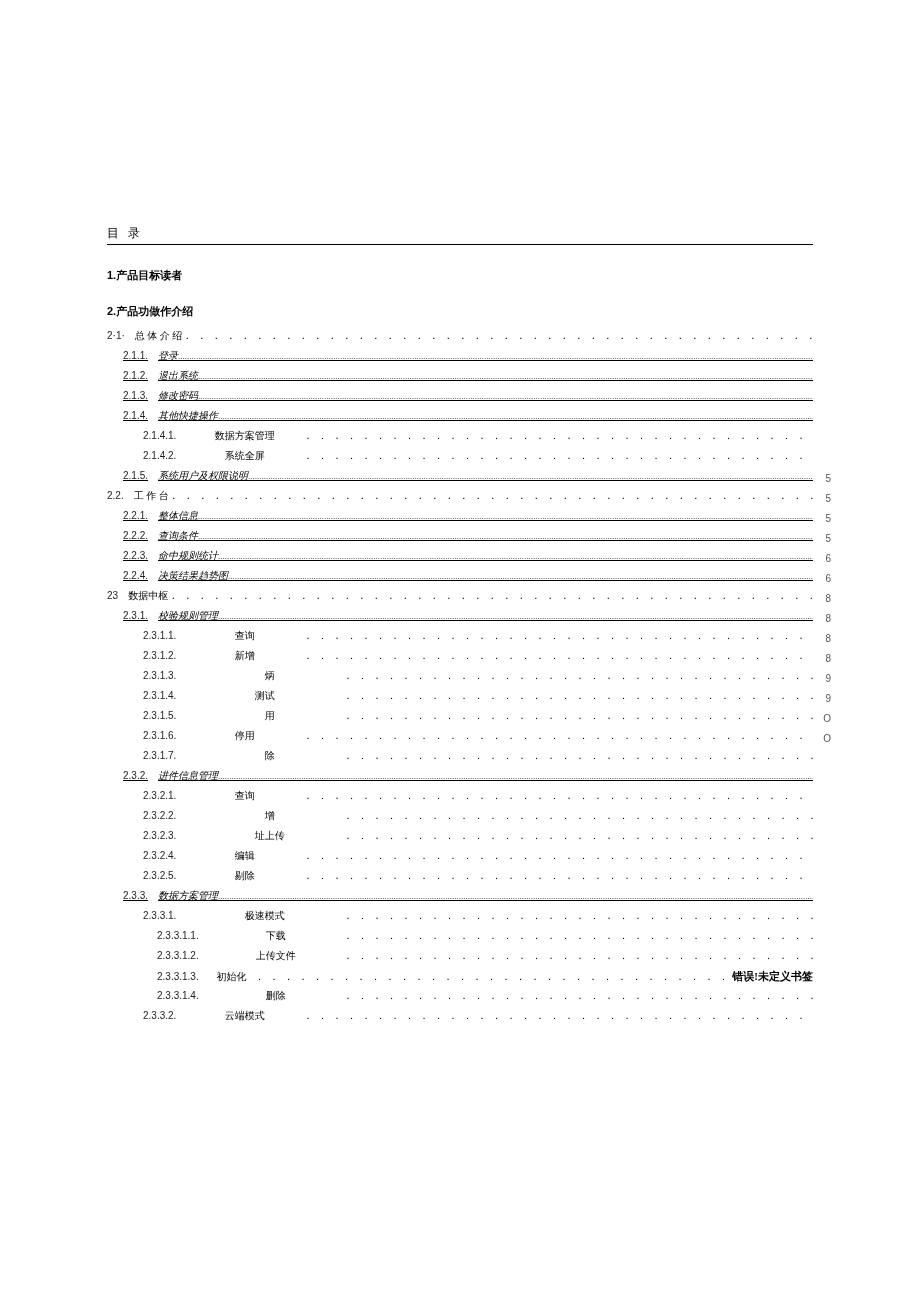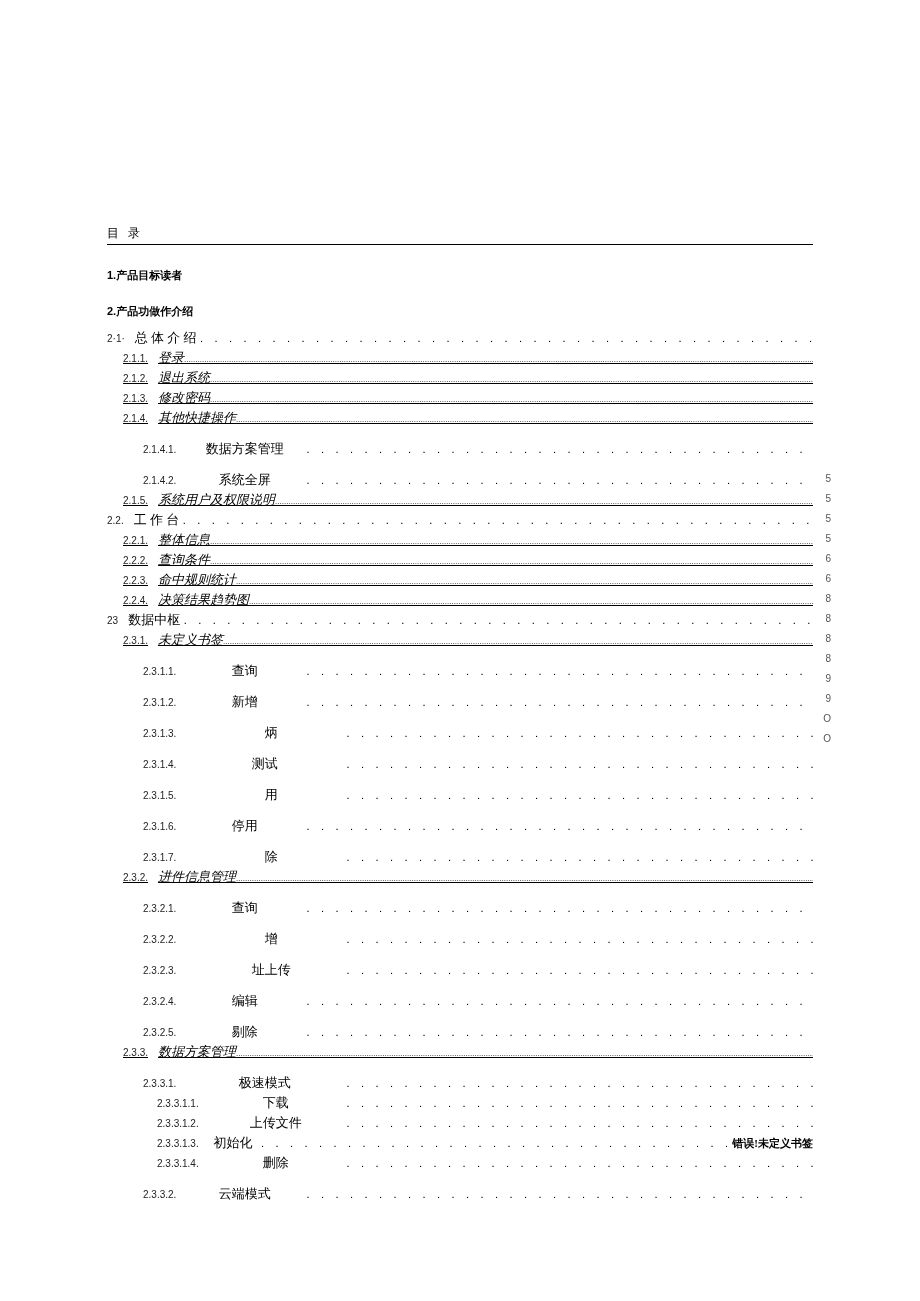--- a/index.html
+++ b/index.html
@@ -57,35 +57,35 @@
   }
   .num {
     font-family: Arial, "SimSun", sans-serif;
     font-size: 10px;
     color: #222;
     flex: 0 0 auto;
     padding-right: 10px;
   }
   .label {
     flex: 0 0 auto;
-    font-size: 13px;
+    font-size: 10px;
   }
   .italic { font-style: italic; }
   .leader {
     flex: 1 1 auto;
     overflow: hidden;
     font-size: 10px;
     color: #000;
     letter-spacing: 1px;
   }
   .leader.dense { letter-spacing: 0; font-size: 9px; color: #222; }
   
   .lv0 { padding-left: 0; }
   .lv1 { padding-left: 16px; text-decoration: underline; }
-  .lv2 { padding-left: 36px; margin-top: 11px; }
+  .lv2 { padding-left: 36px; }
   .lv3 { padding-left: 50px; }
   .short .leader { max-width: 510px; }
   .shorter .leader { max-width: 470px; }
   .err { color: #000; font-weight: bold; }
 </style>
 </head>
 <body>
 
 <div class="toc-title">目录</div>
 
@@ -159,21 +159,21 @@
         <span class="label italic">决策结果趋势图</span>
         <span class="leader dense">................................................................................................................................................................................................................................................................................................................................................................................................................................................................................................................................................................................................................................................................................................................................................................................................................................</span>
       </div>
       <div class="row lv0">
         <span class="num">23</span>
         <span class="label">数据中枢</span>
         <span class="leader">． ． ． ． ． ． ． ． ． ． ． ． ． ． ． ． ． ． ． ． ． ． ． ． ． ． ． ． ． ． ． ． ． ． ． ． ． ． ． ． ． ． ． ． ． ． ． ． ． ． ． ． ． ． ． ． ． ． ． ． ． ． ． ． ． ． ． ． ． ． ． ． ． ． ． ． ． ． ． ． ． ． ． ． ． ． ． ． ． ． ． ． ． ． ． ． ． ． ． ． ． ． ． ． ． ． ． ． ． ． ． ． ． ． ． ． ． ． ． ． </span>
       </div>
       <div class="row lv1">
         <span class="num">2.3.1.</span>
-        <span class="label italic">未定义书签</span>
+        <span class="label italic">校验规则管理</span>
         <span class="leader dense">................................................................................................................................................................................................................................................................................................................................................................................................................................................................................................................................................................................................................................................................................................................................................................................................................................</span>
       </div>
       <div class="row lv2 short">
         <span class="num">2.3.1.1.</span>
         <span class="label">查询</span>
         <span class="leader">． ． ． ． ． ． ． ． ． ． ． ． ． ． ． ． ． ． ． ． ． ． ． ． ． ． ． ． ． ． ． ． ． ． ． ． ． ． ． ． ． ． ． ． ． ． ． ． ． ． ． ． ． ． ． ． ． ． ． ． ． ． ． ． ． ． ． ． ． ． ． ． ． ． ． ． ． ． ． ． ． ． ． ． ． ． ． ． ． ． ． ． ． ． ． ． ． ． ． ． ． ． ． ． ． ． ． ． ． ． ． ． ． ． ． ． ． ． ． ． </span>
       </div>
       <div class="row lv2 short">
         <span class="num">2.3.1.2.</span>
         <span class="label">新增</span>

